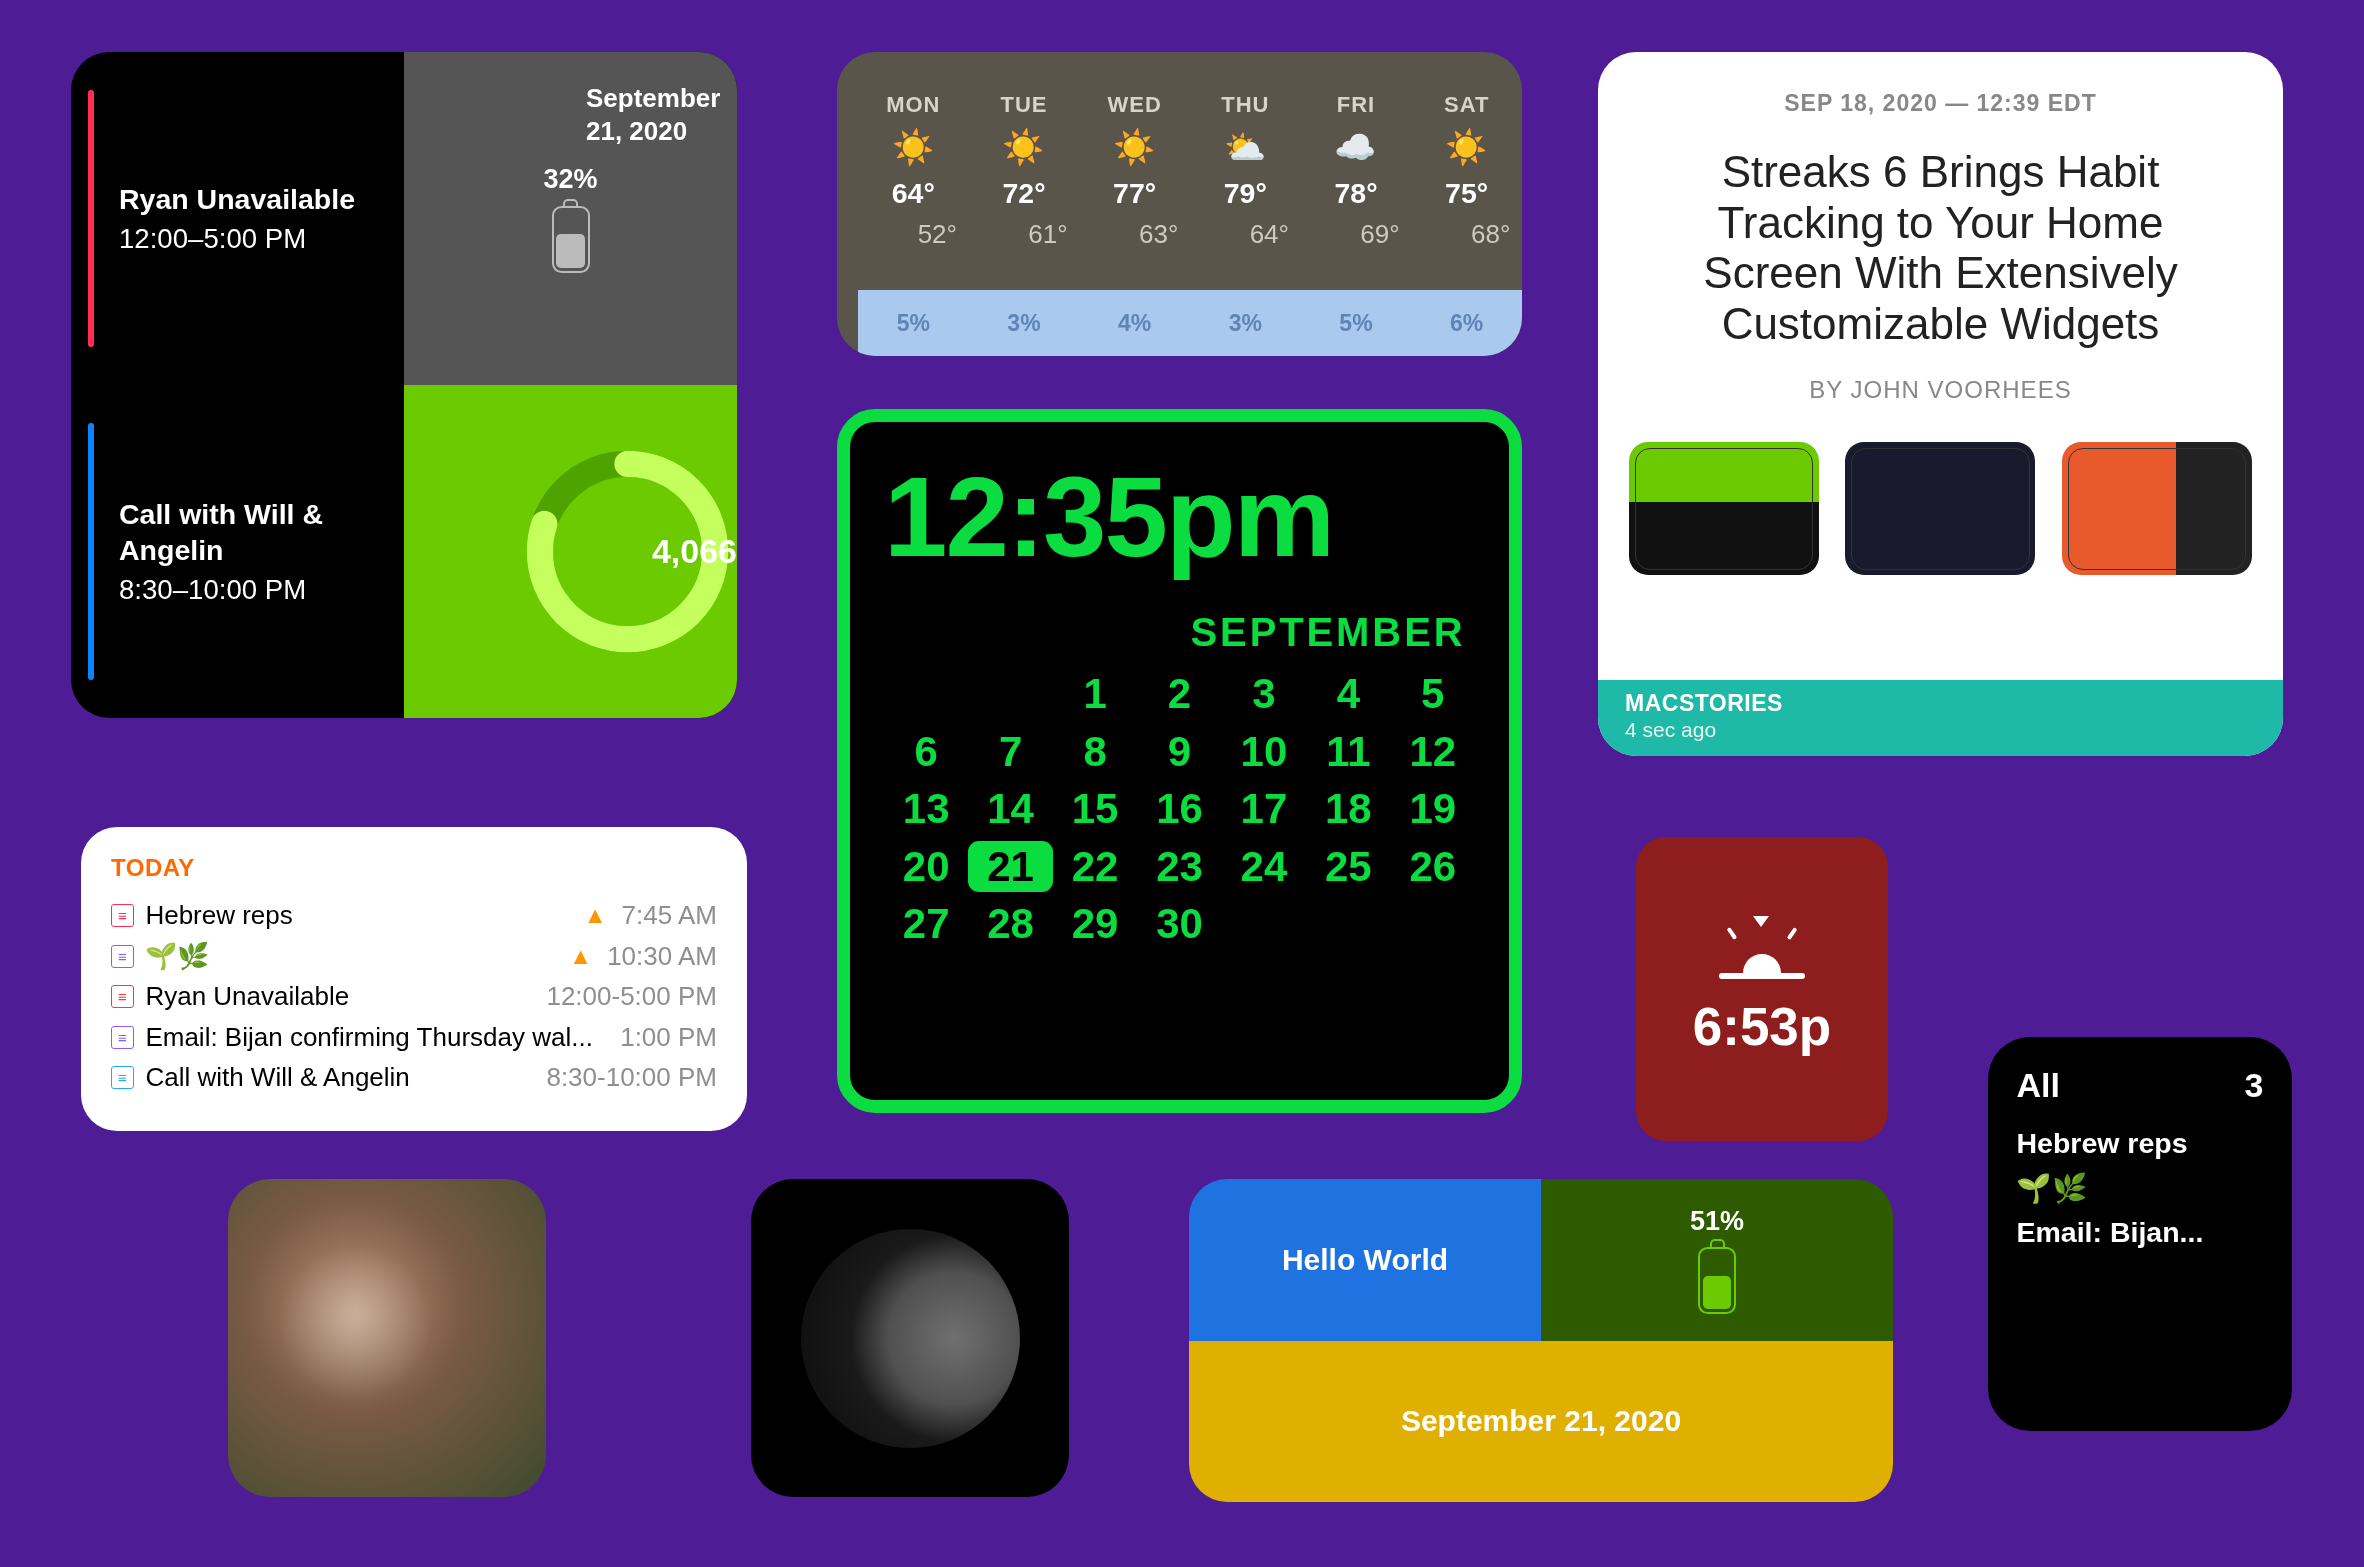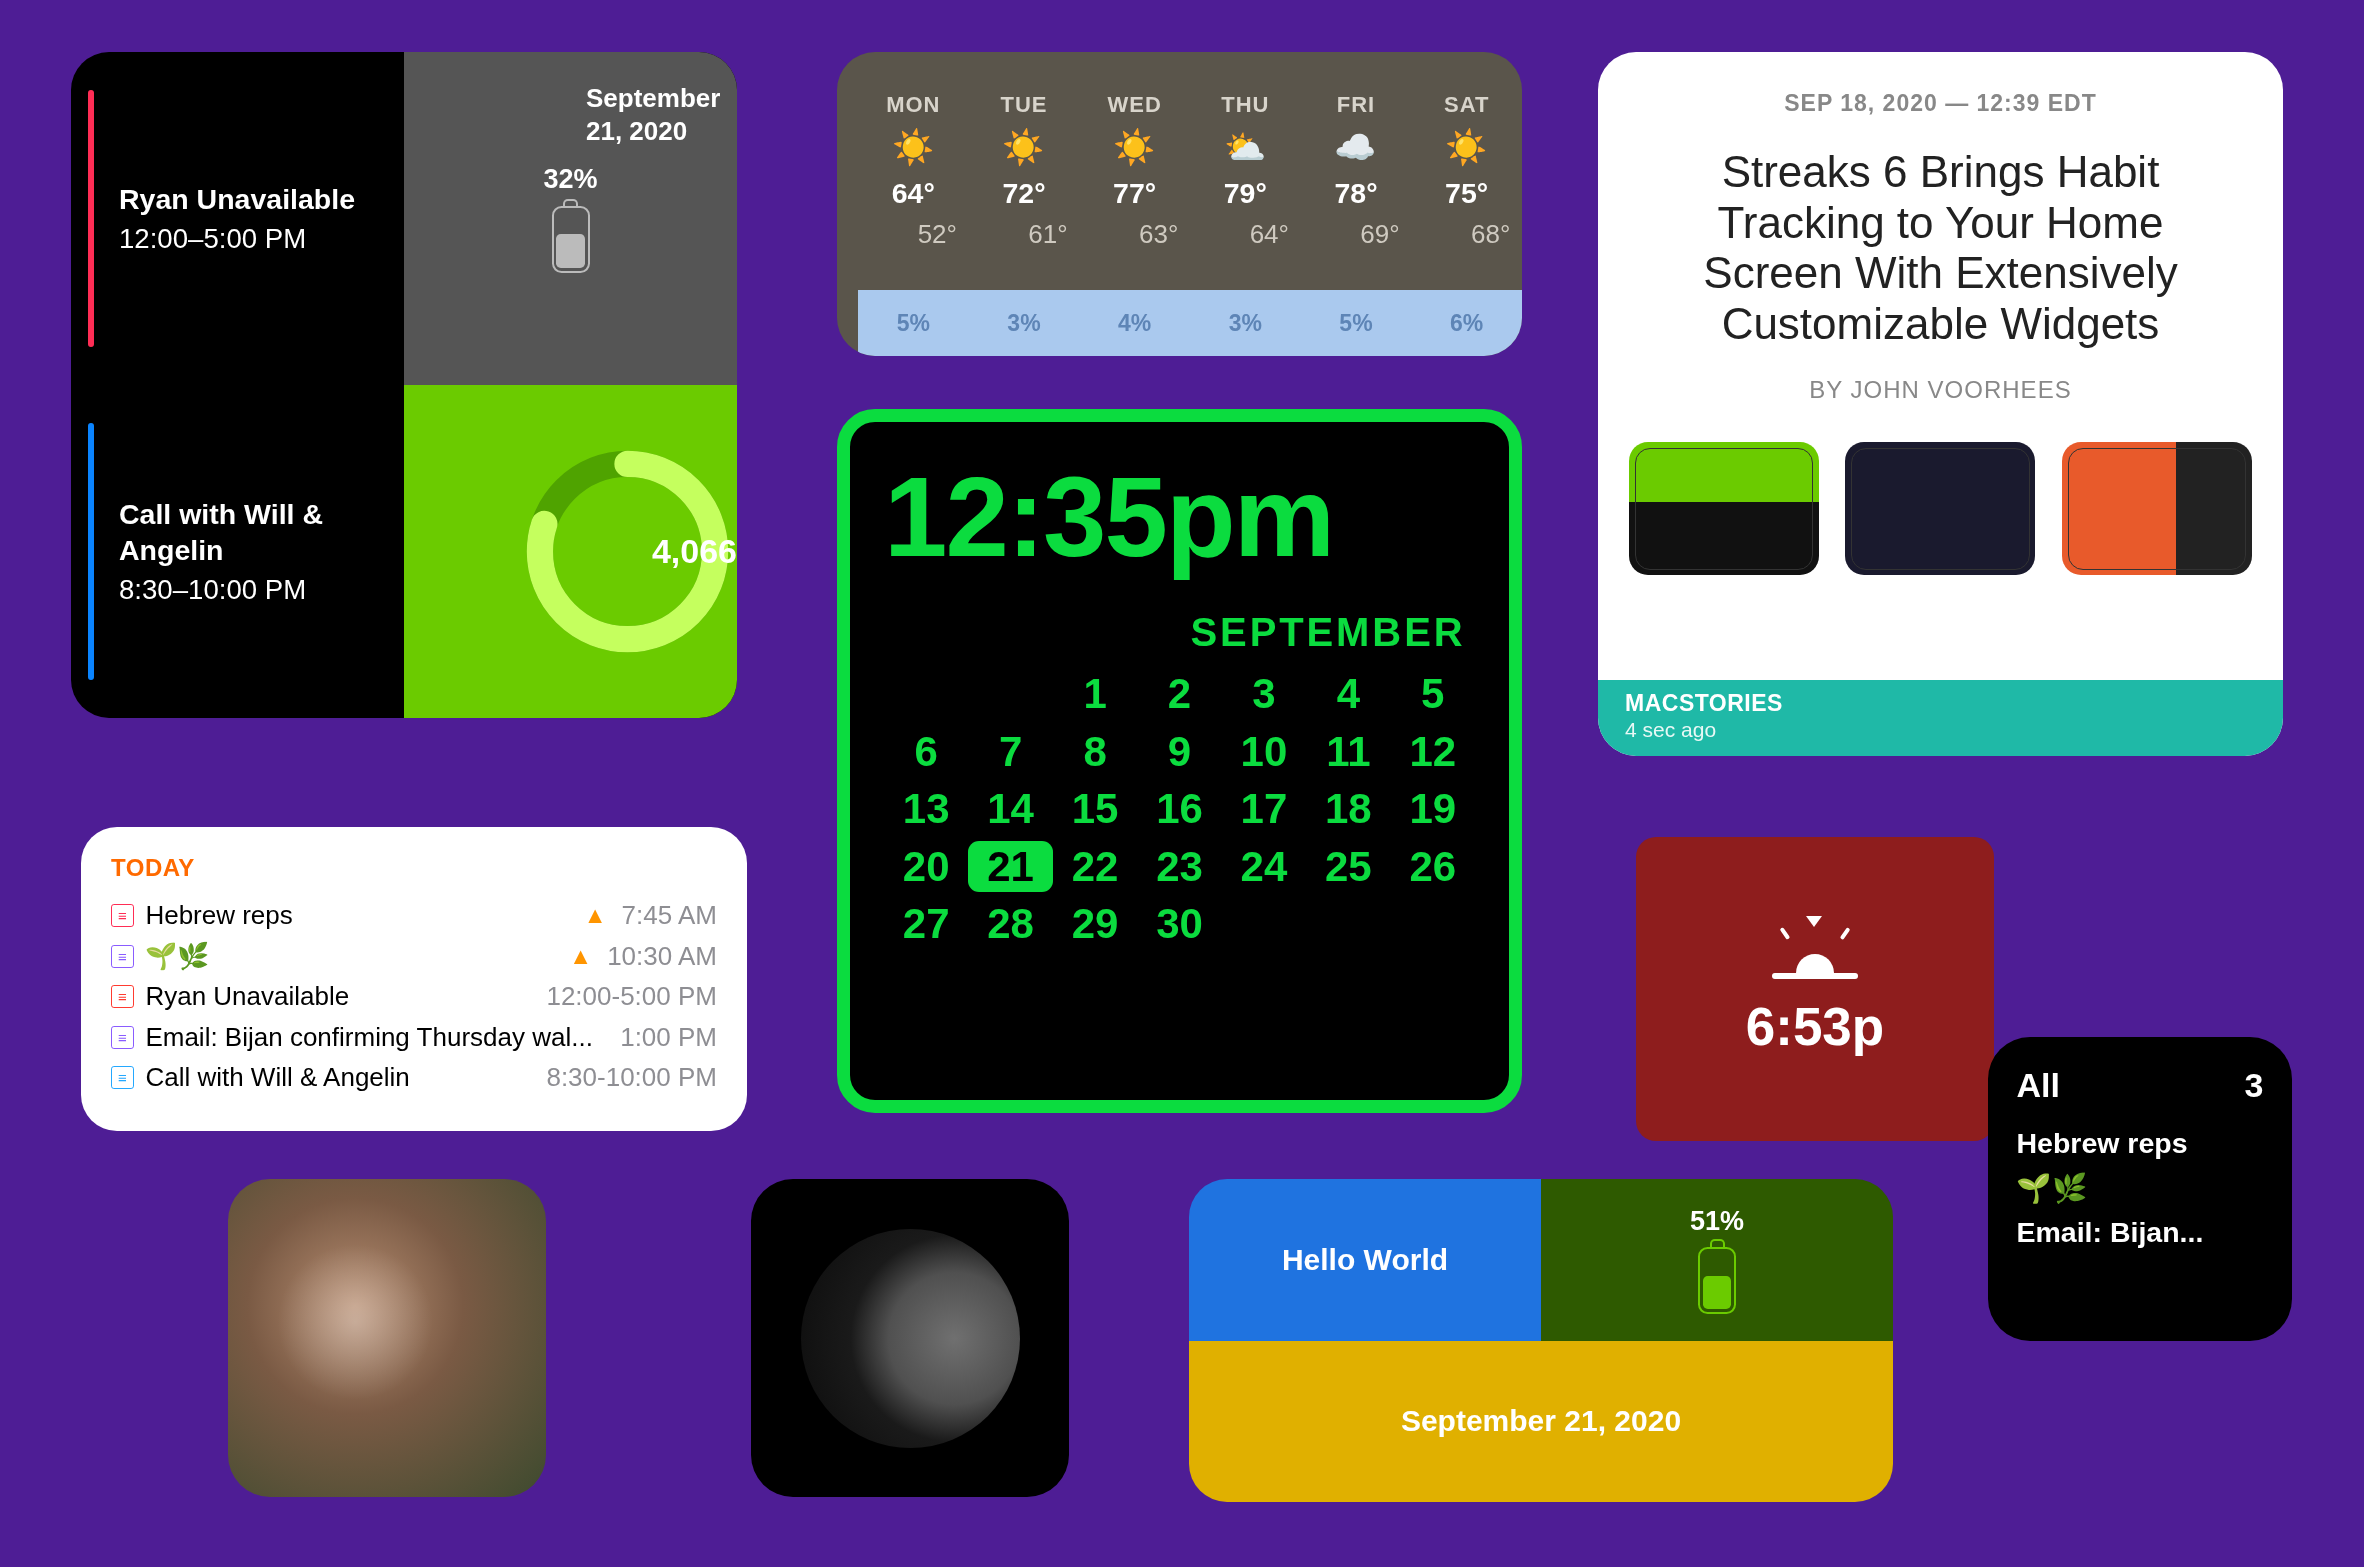--- a/index.html
+++ b/index.html
@@ -84,25 +84,25 @@
   .moon-shape { width:219px; height:219px; border-radius:50%; background:
      radial-gradient(circle at 70% 50%, #707070 0%, #505050 35%, #1a1a1a 55%, #0a0a0a 100%); }
 
   
   #hello { left:1189px; top:1179px; width:704px; height:323px; border-radius:38px; display:grid; grid-template-columns:1fr 1fr; grid-template-rows:1fr 1fr; overflow:hidden; }
   #hw-a{background:#1f73e0;display:flex;align-items:center;justify-content:center;color:#fff;font-size:30px;font-weight:700;}
   #hw-b{background:#2e5a00;display:flex;flex-direction:column;align-items:center;justify-content:center;gap:9.5px;color:#fff;font-size:27px;font-weight:700;}
   #hw-c{grid-column:1/3;background:#e0b000;display:flex;align-items:center;justify-content:center;color:#fff;font-size:30px;font-weight:700;}
 
   
-  #sunset { left:1636px; top:837px; width:358px; height:304px; background:#8e1d1d; border-radius:20px; display:flex; flex-direction:column; align-items:center; justify-content:center; gap:17px; }
+  #sunset { left:1636px; top:837px; width:252px; height:304px; background:#8e1d1d; border-radius:30px; display:flex; flex-direction:column; align-items:center; justify-content:center; gap:17px; }
   #sunset-time { color:#fff; font-size:53px; font-weight:700; }
 
   
-  #tasks { left:1988px; top:1037px; width:304px; height:304px; background:#000; border-radius:42px; padding:28.5px 28.5px; color:#fff; }
+  #tasks { left:1988px; top:1037px; width:304px; height:394px; background:#000; border-radius:42px; padding:28.5px 28.5px; color:#fff; }
   #tasks-hdr { display:flex; justify-content:space-between; font-size:34px; font-weight:800; margin-bottom:17px; }
   .tk-row { font-size:28.5px; font-weight:600; padding:5.7px 0; white-space:nowrap; overflow:hidden; text-overflow:ellipsis; }
 
   
   .bottle { width:38px; height:67px; border:2.9px solid #bbb; border-radius:9.5px; position:relative; }
   .bottle::before{content:"";position:absolute;left:9.5px;right:9.5px;top:-9.5px;height:7.6px;border:2.9px solid #bbb;border-bottom:none;border-radius:4.8px 4.8px 0 0;}
   .bottle .fill{position:absolute;left:2.9px;right:2.9px;bottom:2.9px;background:#bbb;border-radius:4.8px;}
   .bottle.green{border-color:#6BCB00;} .bottle.green::before{border-color:#6BCB00;} .bottle.green .fill{background:#6BCB00;}
 
   

